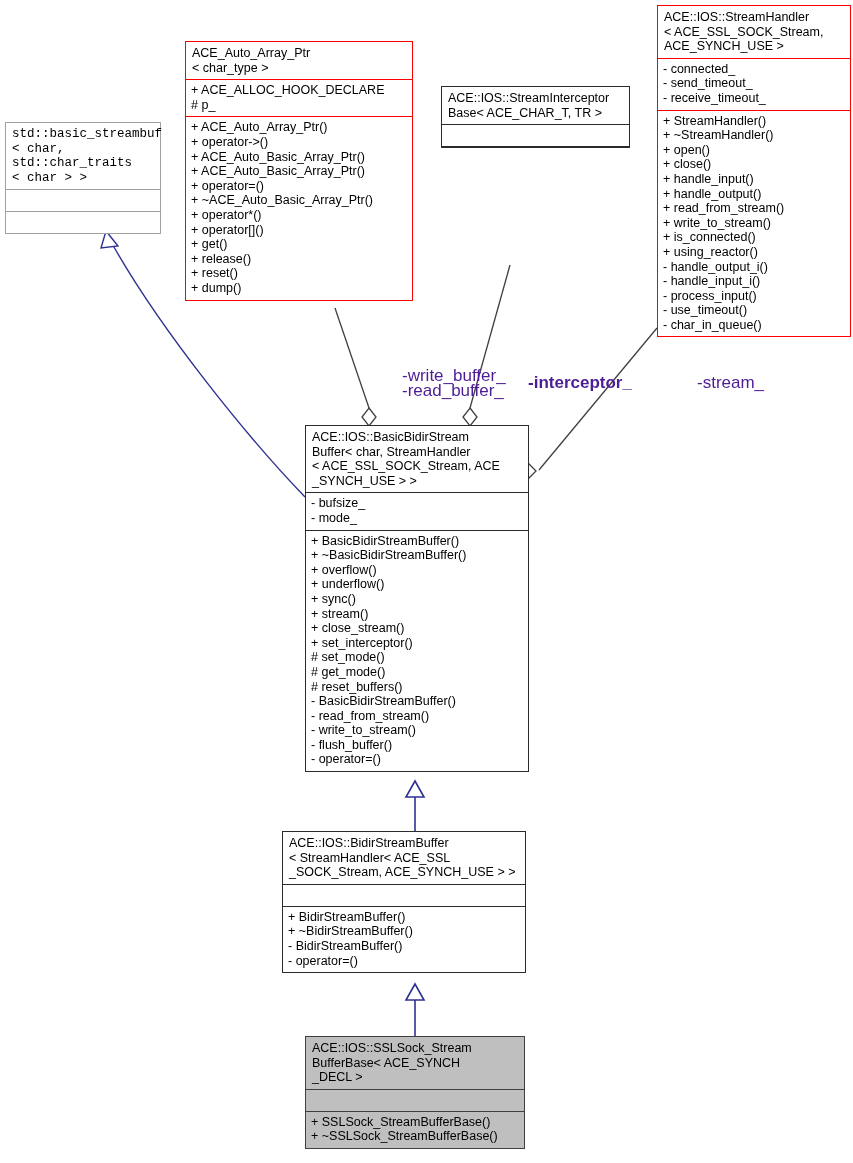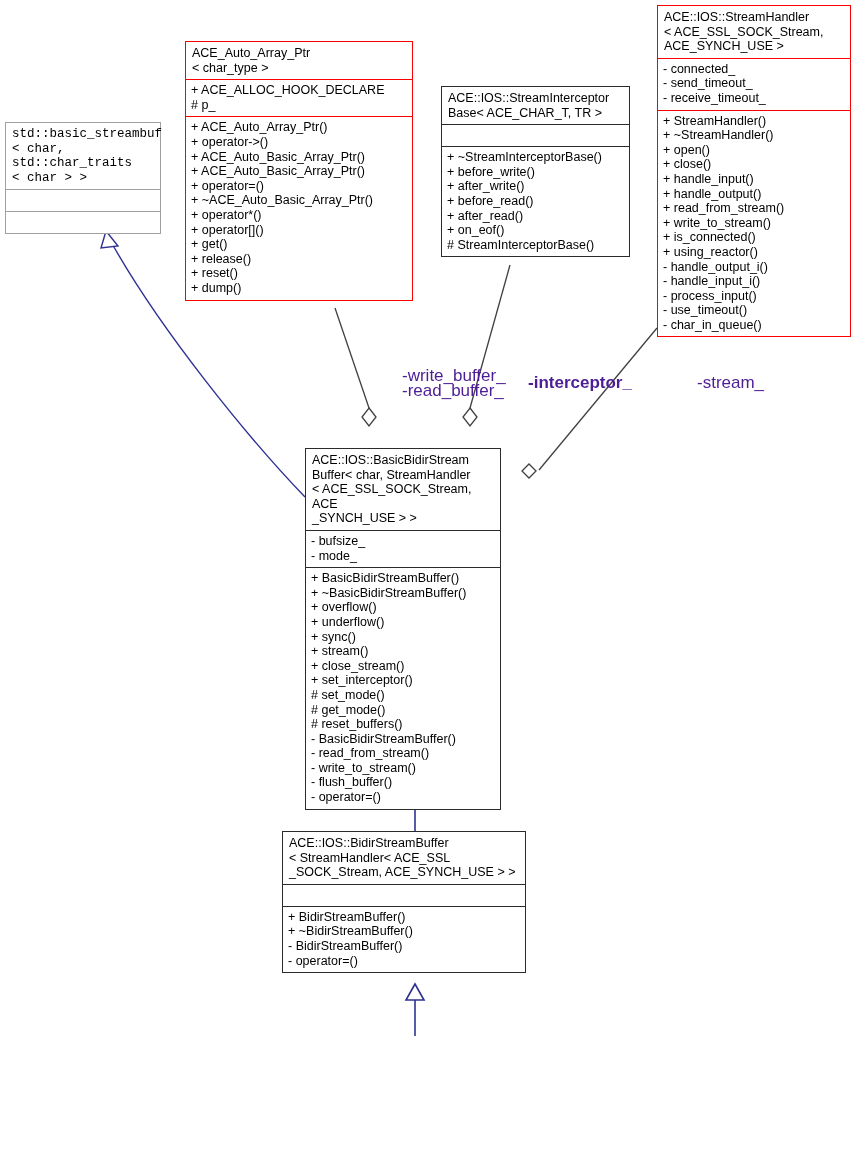--- a/index.html
+++ b/index.html
@@ -129,29 +129,20 @@
       <div class="member">+ dump()</div>
     </div>
   </div>
 
   <div class="uml-box dark" style="left:441px; top:86px; width:189px;">
     <div class="sec title">ACE::IOS::StreamInterceptor
 Base&lt; ACE_CHAR_T, TR &gt;</div>
     <div class="divider"></div>
     <div class="sec empty"></div>
     <div class="divider"></div>
-    <div class="sec">
-      <div class="member">+ ~StreamInterceptorBase()</div>
-      <div class="member">+ before_write()</div>
-      <div class="member">+ after_write()</div>
-      <div class="member">+ before_read()</div>
-      <div class="member">+ after_read()</div>
-      <div class="member">+ on_eof()</div>
-      <div class="member"># StreamInterceptorBase()</div>
-    </div>
   </div>
 
   <div class="uml-box red" style="left:657px; top:5px; width:194px;">
     <div class="sec title t-center">ACE::IOS::StreamHandler
 &lt; ACE_SSL_SOCK_Stream,
     ACE_SYNCH_USE &gt;</div>
     <div class="divider"></div>
     <div class="sec">
       <div class="member">- connected_</div>
       <div class="member">- send_timeout_</div>
@@ -170,21 +161,21 @@
       <div class="member">+ is_connected()</div>
       <div class="member">+ using_reactor()</div>
       <div class="member">- handle_output_i()</div>
       <div class="member">- handle_input_i()</div>
       <div class="member">- process_input()</div>
       <div class="member">- use_timeout()</div>
       <div class="member">- char_in_queue()</div>
     </div>
   </div>
 
-  <div class="uml-box dark" style="left:305px; top:448px; width:196px;">
+  <div class="uml-box dark" style="left:305px; top:425px; width:224px;">
     <div class="sec title">ACE::IOS::BasicBidirStream
 Buffer&lt; char, StreamHandler
 &lt; ACE_SSL_SOCK_Stream, ACE
           _SYNCH_USE &gt; &gt;</div>
     <div class="divider"></div>
     <div class="sec">
       <div class="member">- bufsize_</div>
       <div class="member">- mode_</div>
     </div>
     <div class="divider"></div>
@@ -216,20 +207,32 @@
     <div class="sec empty"></div>
     <div class="divider"></div>
     <div class="sec">
       <div class="member">+ BidirStreamBuffer()</div>
       <div class="member">+ ~BidirStreamBuffer()</div>
       <div class="member">- BidirStreamBuffer()</div>
       <div class="member">- operator=()</div>
     </div>
   </div>
 
+  <div class="uml-box gray" style="left:305px; top:1036px; width:220px;">
+    <div class="sec title">ACE::IOS::SSLSock_Stream
+BufferBase&lt; ACE_SYNCH
+            _DECL &gt;</div>
+    <div class="divider"></div>
+    <div class="sec empty"></div>
+    <div class="divider"></div>
+    <div class="sec">
+      <div class="member">+ SSLSock_StreamBufferBase()</div>
+      <div class="member">+ ~SSLSock_StreamBufferBase()</div>
+    </div>
+  </div>
 
   <div class="edge-label" style="left:357px; top:369px;">-write_buffer_
 -read_buffer_</div>
 
   <div class="edge-label" style="left:483px; top:376px;font-weight:bold;">-interceptor_</div>
 
   <div class="edge-label" style="left:652px; top:376px;">-stream_</div>
 
 </div>
 

